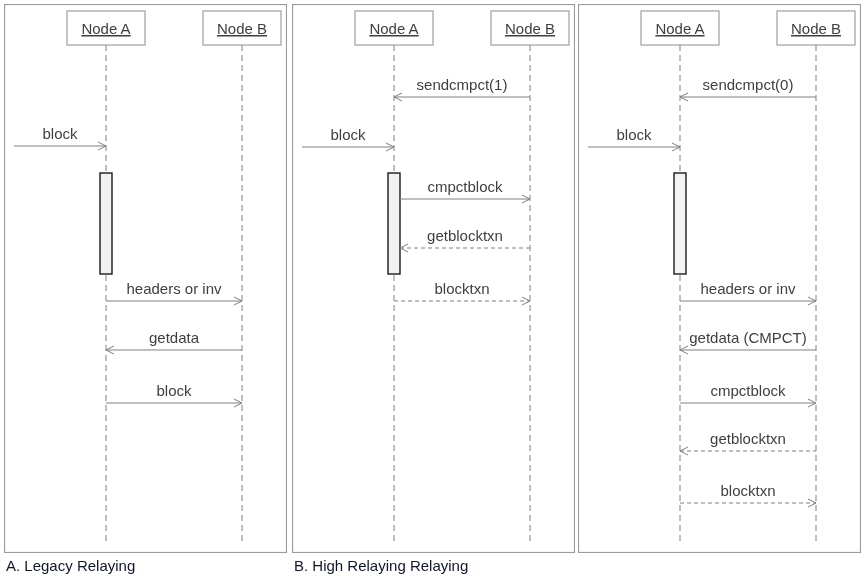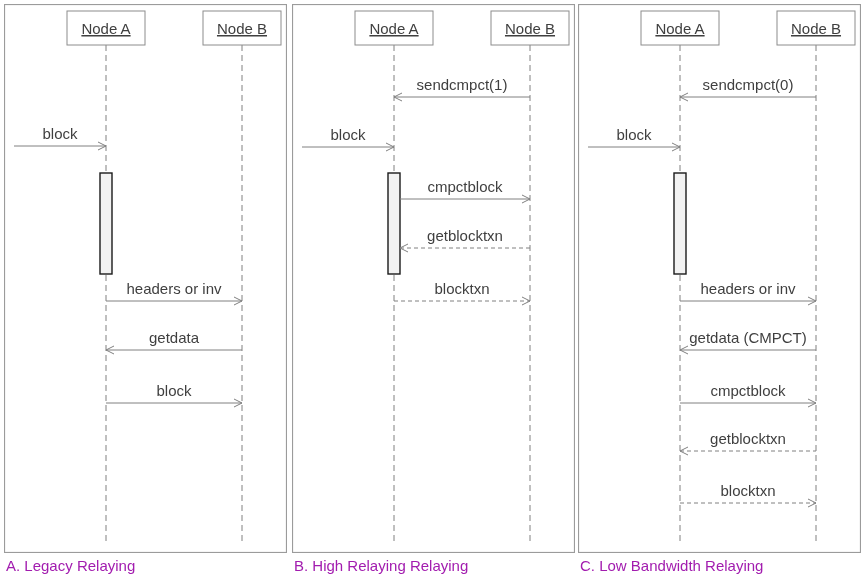--- a/index.html
+++ b/index.html
@@ -20,21 +20,21 @@
     position: absolute;
     top: 4px;
     width: 283px;
     height: 549px;
   }
   .panel svg { display: block; }
   .caption {
     position: absolute;
     top: 557px;
     font-size: 15px;
-    color: #a21caf;
+    color: #0f172a;
     white-space: nowrap;
   }
 </style>
 </head>
 <body>
 
 <div id="stage">
   <div class="panel" style="left:4px">
       <svg width="283" height="549">
         <rect x="0.5" y="0.5" width="282" height="548" fill="none" stroke="#9b9b9b" stroke-width="1.2"></rect>
@@ -115,14 +115,13 @@
         <path d="M 110 443 L 102 447 L 110 451" fill="none" stroke="#808080" stroke-width="1"></path>
         <text x="170" y="440" text-anchor="middle" font-size="15" fill="#3f3f3f">getblocktxn</text>
         <line x1="102" y1="499" x2="238" y2="499" stroke="#808080" stroke-width="1" stroke-dasharray="4,3"></line>
         <path d="M 230 495 L 238 499 L 230 503" fill="none" stroke="#808080" stroke-width="1"></path>
         <text x="170" y="492" text-anchor="middle" font-size="15" fill="#3f3f3f">blocktxn</text>
       </svg>
     </div>
 
   <div class="caption" style="left:6px">A. Legacy Relaying</div>
   <div class="caption" style="left:294px">B. High Relaying Relaying</div>
-  <div class="caption" style="left:580px">C. Low Bandwidth Relaying</div>
 </div>
 
 </body></html>

